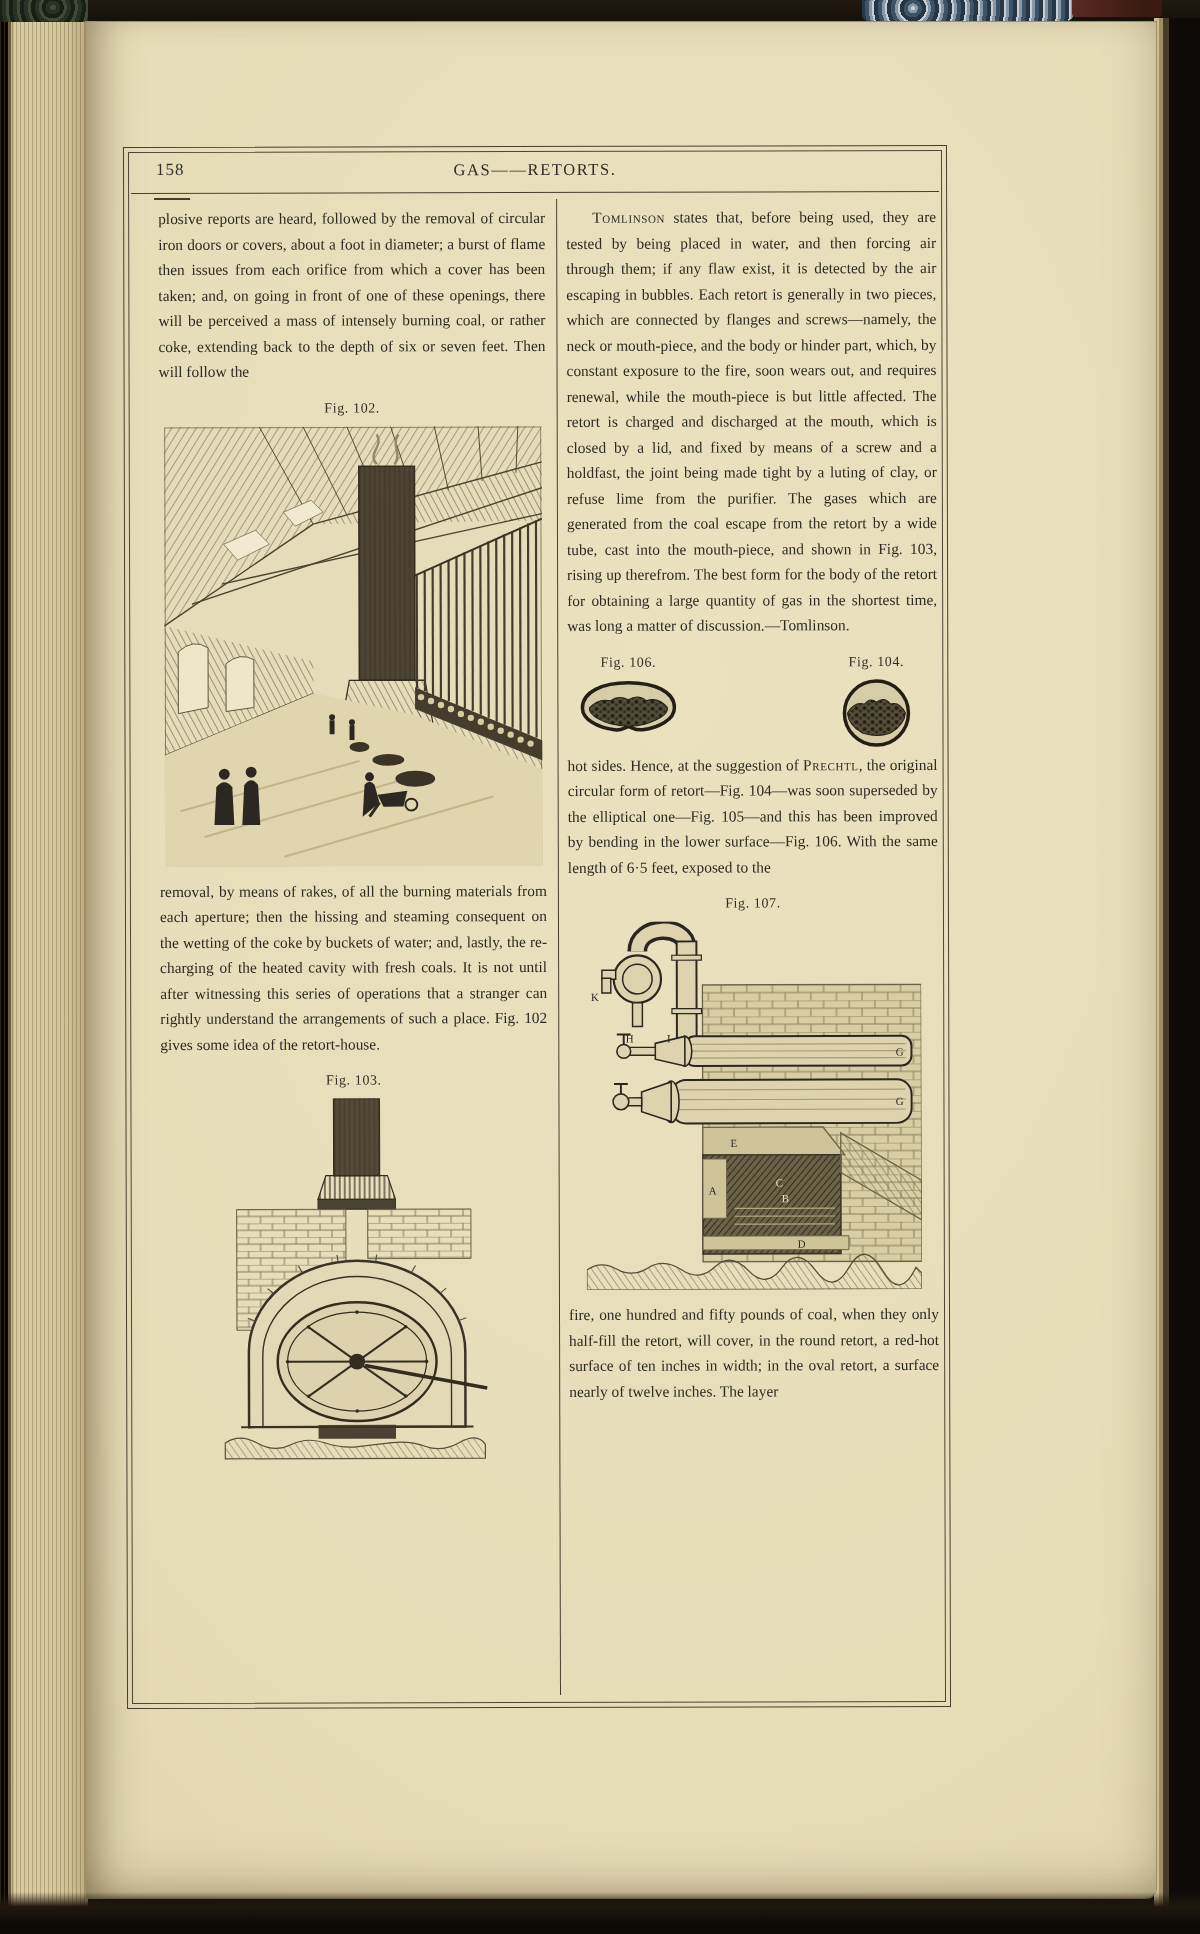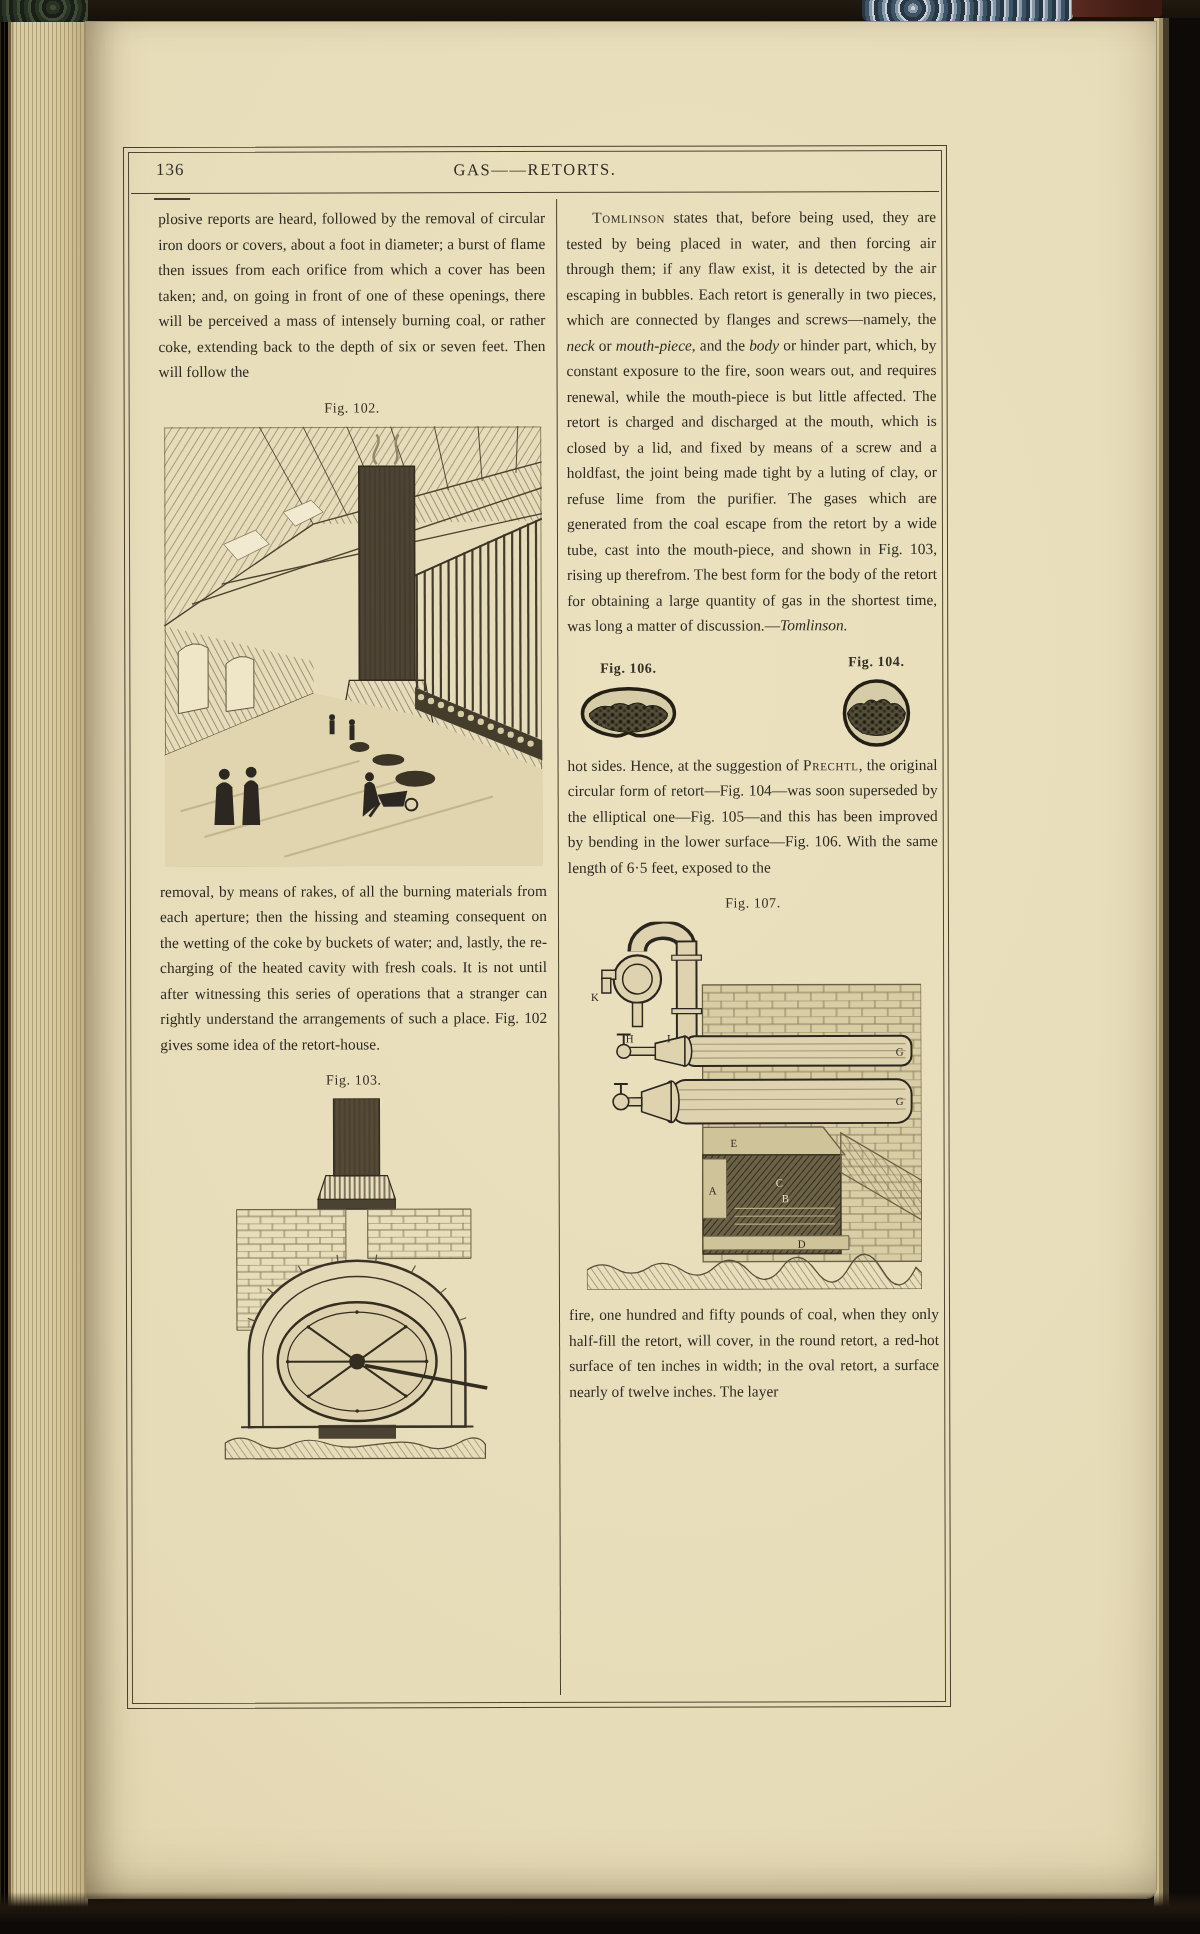--- a/index.html
+++ b/index.html
@@ -42,48 +42,48 @@
   .header-rule { position:absolute; left:7px; right:7px; top:45px; border-top:1.3px solid #473f2e; }
   .divider { position:absolute; left:432px; top:52px; bottom:12px; width:1.3px; background:#473f2e; }
 
   .col { position:absolute; top:58px; }
   .col-left  { left:34px;  width:387px; }
   .col-right { left:442px; width:370px; }
 
   p.bt { font-size:15.4px; line-height:25.5px; text-align:justify; color:#2d2a22; }
   .ind  { text-indent:26px; }
   .ind-lg { text-indent:36px; }
-  .it { font-style:italic; }
+  .it { }
   .sc { font-variant:small-caps; letter-spacing:.6px; }
 
   figure { margin:0; text-align:center; }
   .fig-caption { display:block; font-size:14px; letter-spacing:.6px; color:#332f27; margin:16px 0 10px; }
   .fig-block { margin-bottom:12px; }
-  .figrow { display:flex; justify-content:space-between; align-items:flex-end; margin:6px 2px 4px;font-weight:bold; }
+  .figrow { display:flex; justify-content:space-between; align-items:flex-start; margin:6px 2px 4px; }
   .figrow figure { width:118px; }
   .figrow .fig-caption { margin:10px 0 8px; }
   svg { display:block; margin:0 auto; }
   svg text { font-family:"Liberation Serif","DejaVu Serif",serif; }
 </style>
 </head>
 <body>
 
 <div class="photo">
   <div class="book-top"></div>
   <div class="marble-green"></div>
   <div class="marble-blue"></div>
   <div class="marble-red"></div>
   <div class="left-stack"></div>
   <div class="right-edge"></div>
 
   <div class="page">
     <div class="frame">
       <div class="content">
 
-        <span class="pagenum">136</span>
+        <span class="pagenum">158</span>
         <span class="pagenum-dash"></span>
         <span class="header-title">GAS——RETORTS.</span>
         <span class="header-rule"></span>
         <span class="divider"></span>
 
         <div class="col col-left">
 
           <p class="bt">plosive reports are heard, followed by the removal of circular iron doors or covers, about a foot in diameter; a burst of flame then issues from each orifice from which a cover has been taken; and, on going in front of one of these openings, there will be perceived a mass of intensely burning coal, or rather coke, extending back to the depth of six or seven feet.  Then will follow the</p>
 
           <figure class="fig-block">

